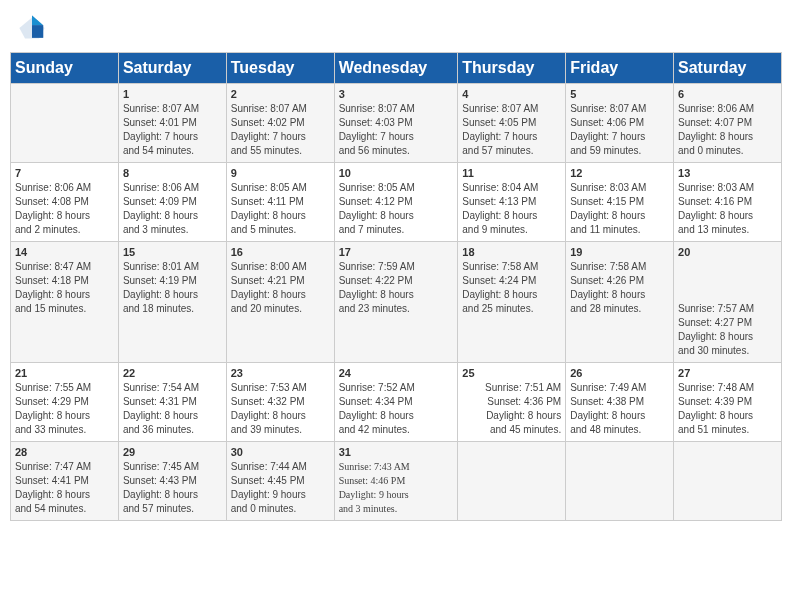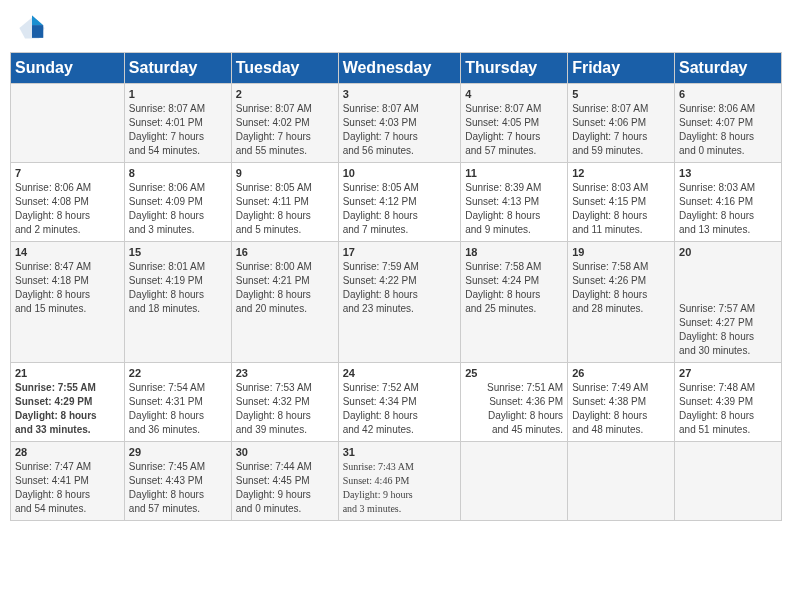--- a/index.html
+++ b/index.html
@@ -196,21 +196,21 @@
         </td>
         <td>
           <div class="day-number">10</div>
           <div class="day-info" style="white-space: pre-line;">Sunrise: 8:05 AM
 Sunset: 4:12 PM
 Daylight: 8 hours
 and 7 minutes.</div>
         </td>
         <td>
           <div class="day-number">11</div>
-          <div class="day-info" style="white-space: pre-line;">Sunrise: 8:39 AM
+          <div class="day-info" style="white-space: pre-line;">Sunrise: 8:04 AM
 Sunset: 4:13 PM
 Daylight: 8 hours
 and 9 minutes.</div>
         </td>
         <td>
           <div class="day-number">12</div>
           <div class="day-info" style="white-space: pre-line;">Sunrise: 8:03 AM
 Sunset: 4:15 PM
 Daylight: 8 hours
 and 11 minutes.</div>
@@ -270,21 +270,21 @@
           <div class="day-number">20</div>
           <div class="day-info" style="white-space: pre-line; margin-top: 44px;">Sunrise: 7:57 AM
 Sunset: 4:27 PM
 Daylight: 8 hours
 and 30 minutes.</div>
         </td>
       </tr>
       <tr>
         <td>
           <div class="day-number">21</div>
-          <div class="day-info" style="white-space: pre-line; font-weight: bold;">Sunrise: 7:55 AM
+          <div class="day-info" style="white-space: pre-line;">Sunrise: 7:55 AM
 Sunset: 4:29 PM
 Daylight: 8 hours
 and 33 minutes.</div>
         </td>
         <td>
           <div class="day-number">22</div>
           <div class="day-info" style="white-space: pre-line;">Sunrise: 7:54 AM
 Sunset: 4:31 PM
 Daylight: 8 hours
 and 36 minutes.</div>

